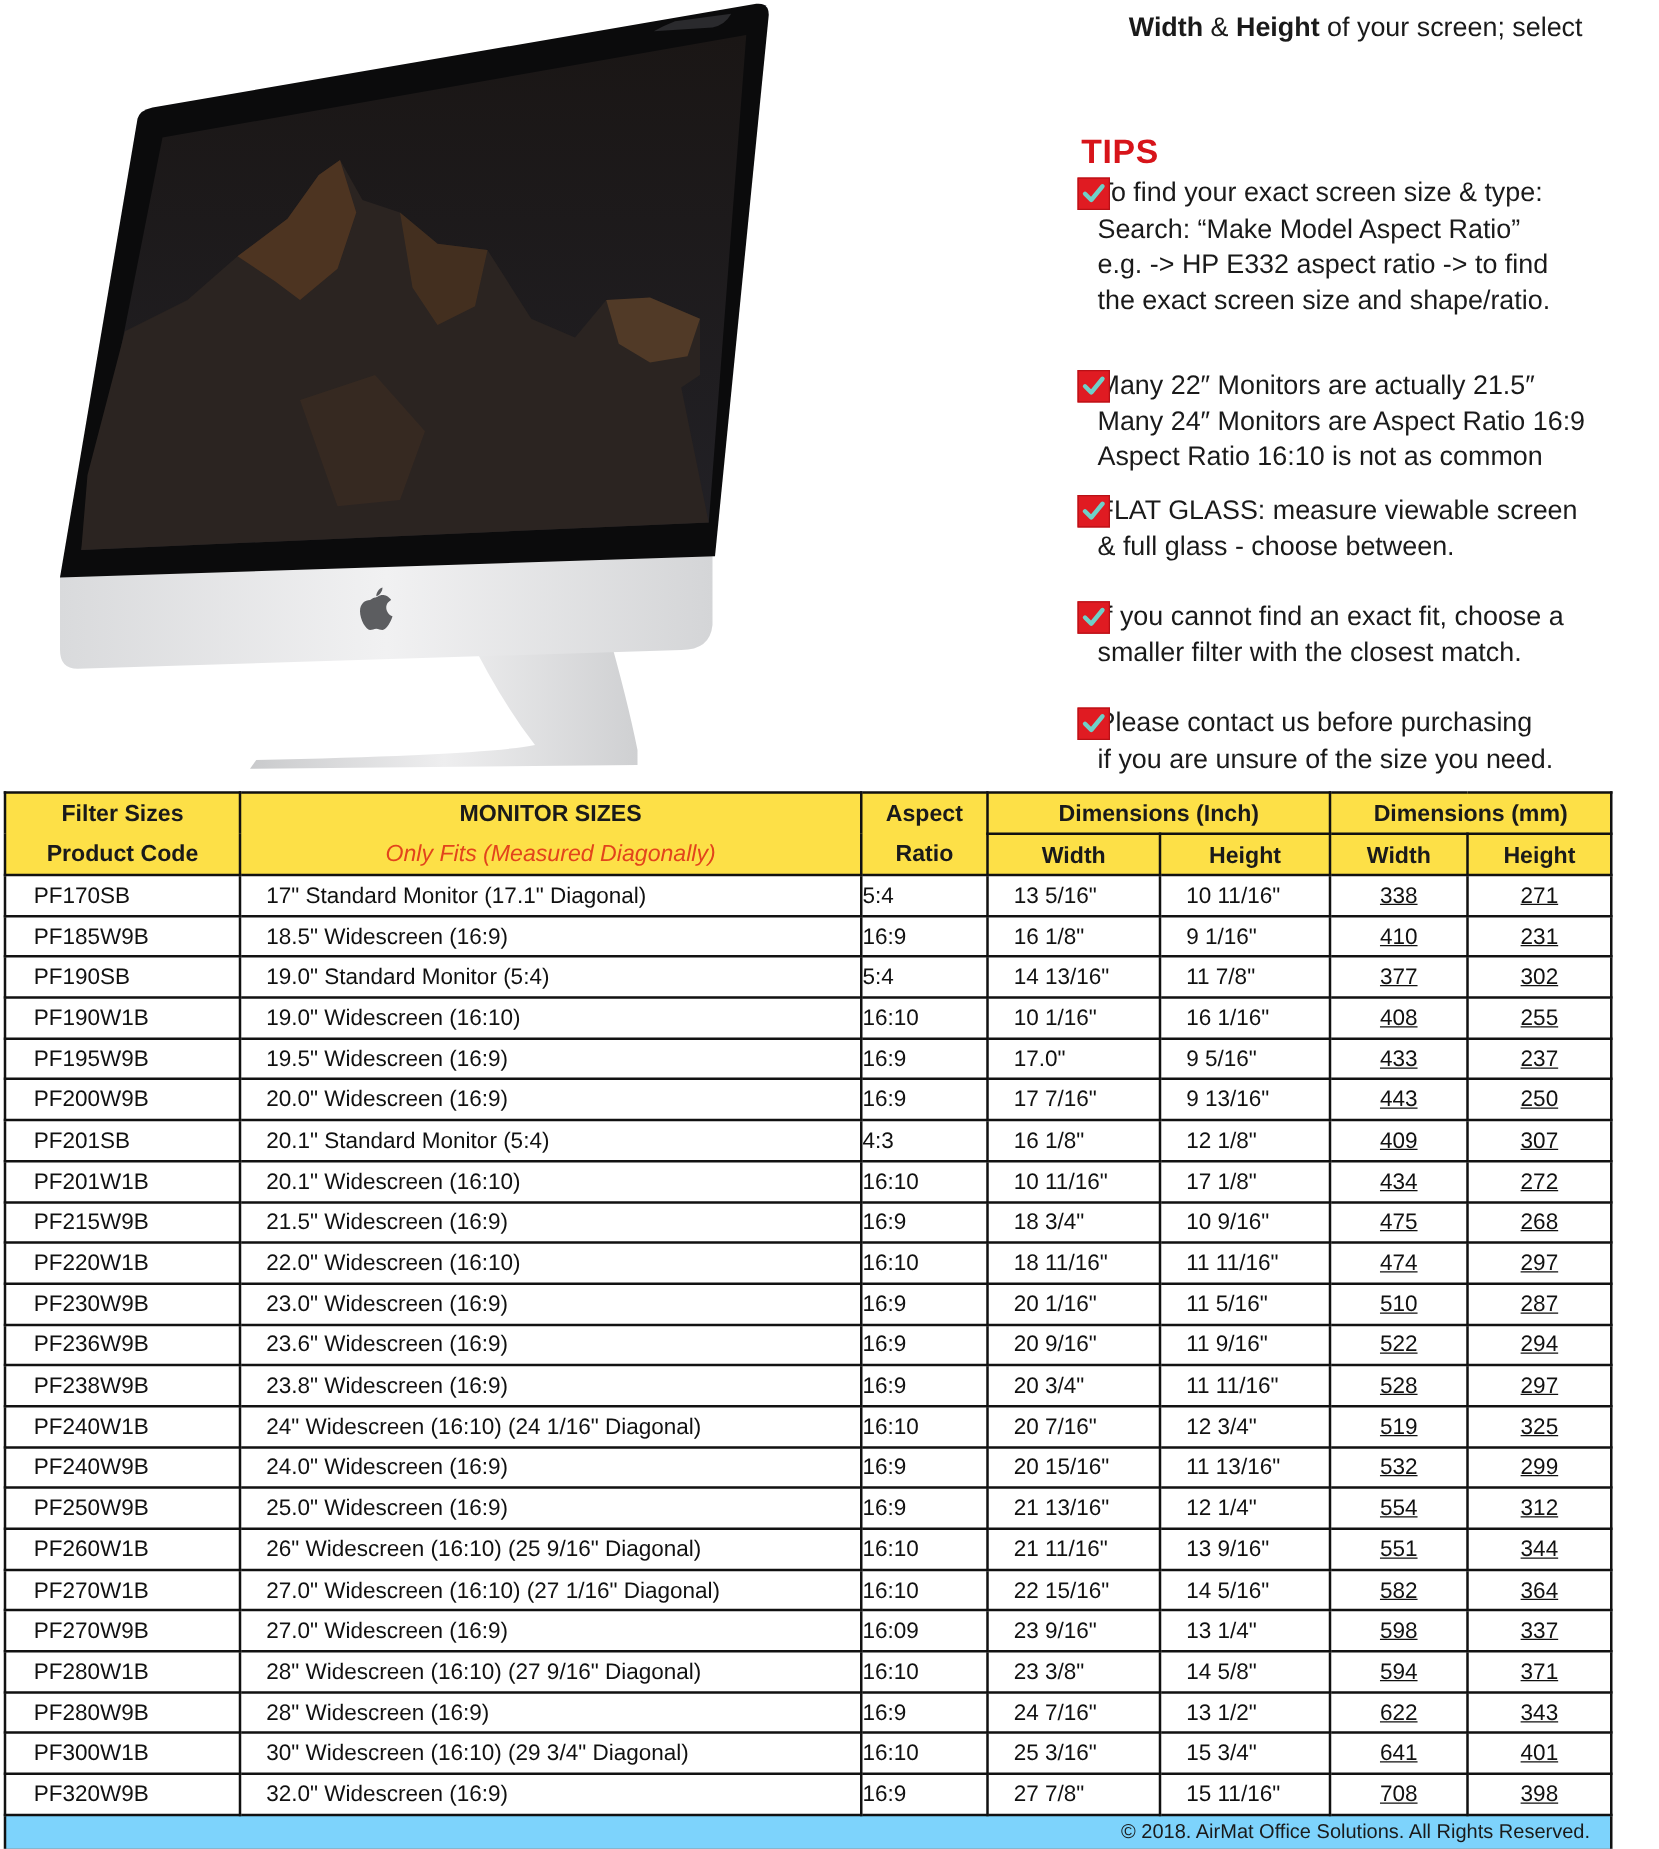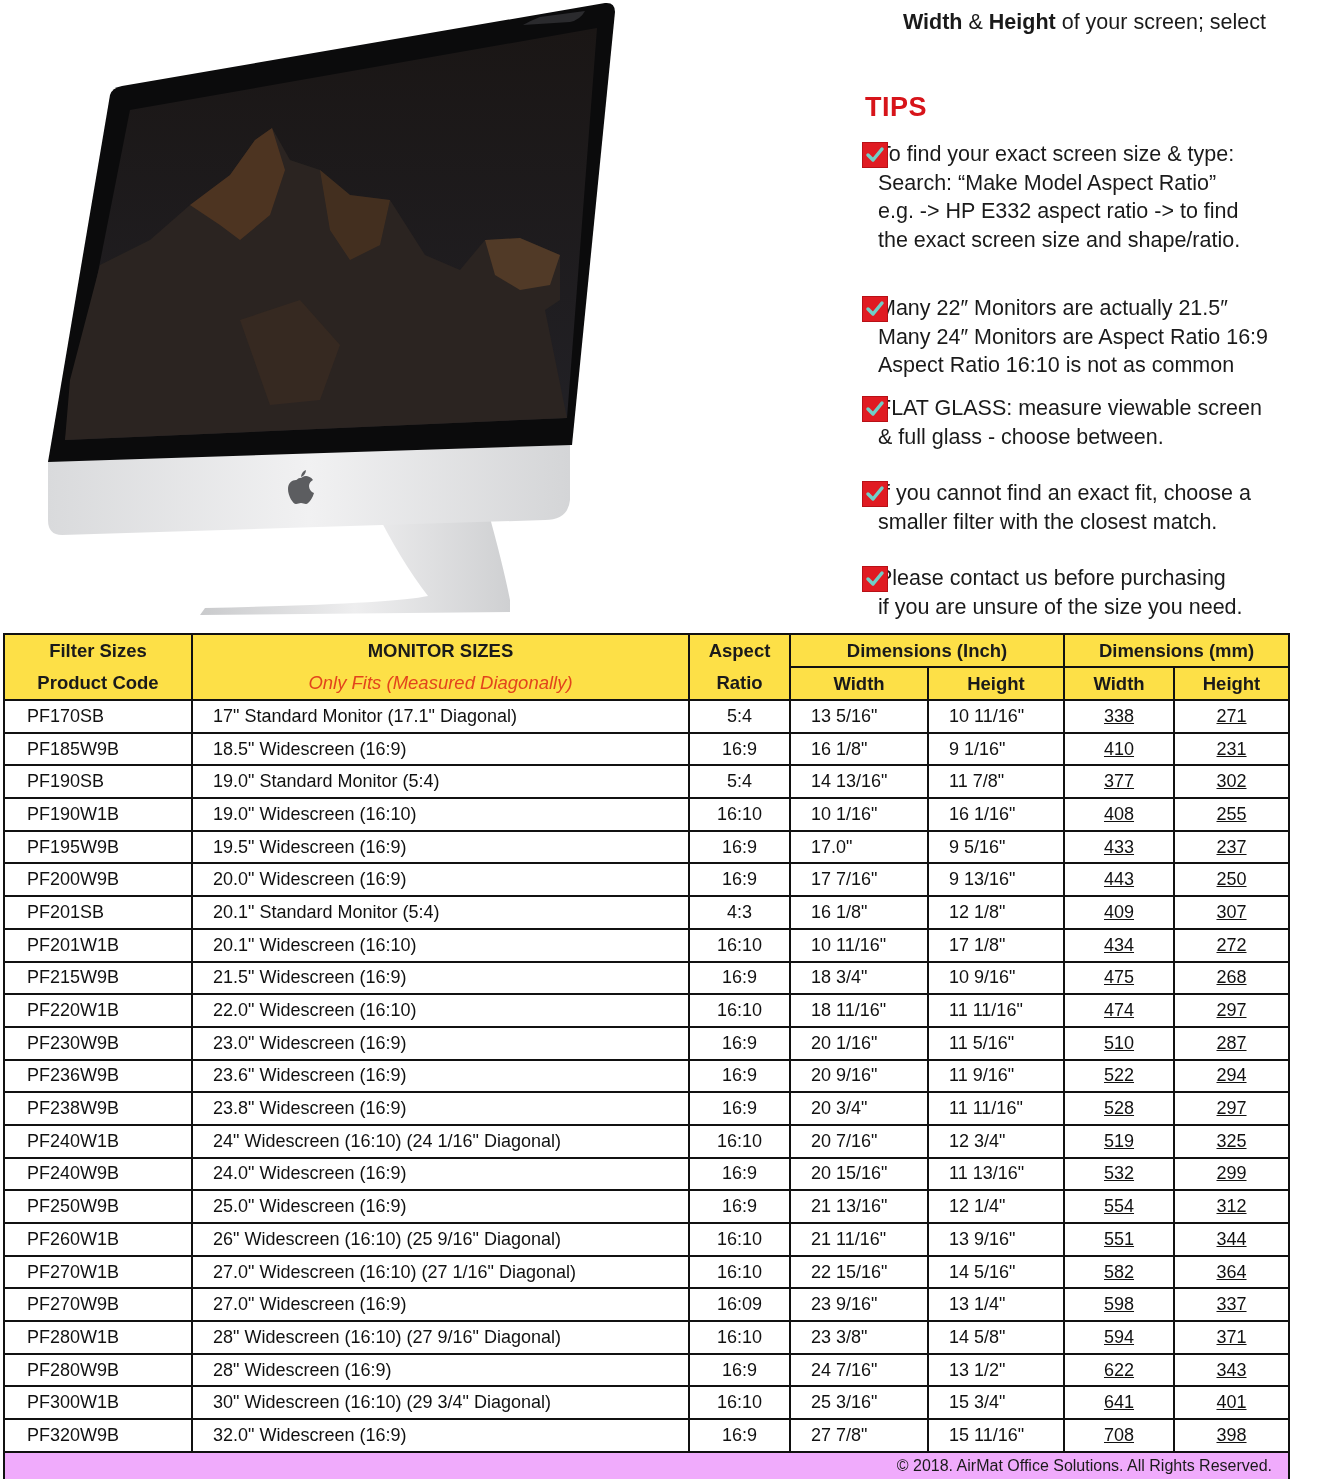--- a/index.html
+++ b/index.html
@@ -6,39 +6,39 @@
   html, body { width: 1327px; height: 1479px; background: #ffffff; overflow: hidden; }
   body { position: relative; font-family: "Liberation Sans", sans-serif; color: #111; }
 
   
   .imac { position: absolute; left: 40px; top: 0; width: 590px; height: 625px; }
   .imac svg { width: 100%; height: 100%; display: block; }
 
   
   .intro { position: absolute; left: 903px; top: 8px; width: 420px; font-size: 21.5px; line-height: 28px; color: #1a1a1a; }
   .intro b { font-weight: bold; }
-  .tips-title { position: absolute; left: 865px; top: 92px; font-size: 27px; font-weight: bold; color: #d7141a; letter-spacing: 0.5px; }
+  .tips-title { position: absolute; left: 865px; top: 106px; font-size: 27px; font-weight: bold; color: #d7141a; letter-spacing: 0.5px; }
   .tip { position: absolute; left: 862px; width: 465px; }
   .tip .chk { position: absolute; left: 0; top: 2px; width: 26px; height: 26px; background: #e01b22; border: 1px solid #b81016; }
   .tip .chk svg { width: 24px; height: 24px; display: block; }
   .tip .txt { margin-left: 16px; font-size: 21.5px; line-height: 28.5px; color: #1a1a1a; white-space: pre-line; }
 
   
   .tbl-wrap { position: absolute; left: 3px; top: 633px; width: 1285px; }
   table { border-collapse: collapse; width: 1285px; table-layout: fixed; font-size: 18px; }
   th, td { border: 2px solid #111; }
   thead th { background: #fde047; font-weight: bold; color: #1a1a1a; height: 32px; font-size: 18.5px; text-align: center; padding: 0; }
   thead .split { display: block; line-height: 32px; }
   tbody td { height: 32.7px; padding: 0 0 0 20px; text-align: left; white-space: nowrap; color: #111; }
   tbody td.c-code { padding-left: 22px; }
-  tbody td.c-ratio { text-align: center; padding: 0; }
+  tbody td.c-ratio { text-align: left; padding: 0; }
   tbody td.c-in { padding-left: 20px; }
   tbody td.c-mm { text-align: center; padding: 0; text-decoration: underline; }
   tbody td.soft-l { border-left: 1px solid #d8d8d8; }
-  tfoot td { background: #f0abfc; height: 28px; border: 2px solid #111; text-align: right; padding-right: 16px; font-size: 16px; color: #1a1a1a; }
+  tfoot td { background: #7dd3fc; height: 28px; border: 2px solid #111; text-align: right; padding-right: 16px; font-size: 16px; color: #1a1a1a; }
 </style>
 </head>
 <body>
 
 <div class="imac">
   <svg viewBox="0 0 590 625" xmlns="http://www.w3.org/2000/svg">
     <defs>
       <linearGradient id="chin" x1="0" x2="1" y1="0" y2="0">
         <stop offset="0" stop-color="#d9dadc"></stop>
         <stop offset="0.5" stop-color="#f1f1f2"></stop>

